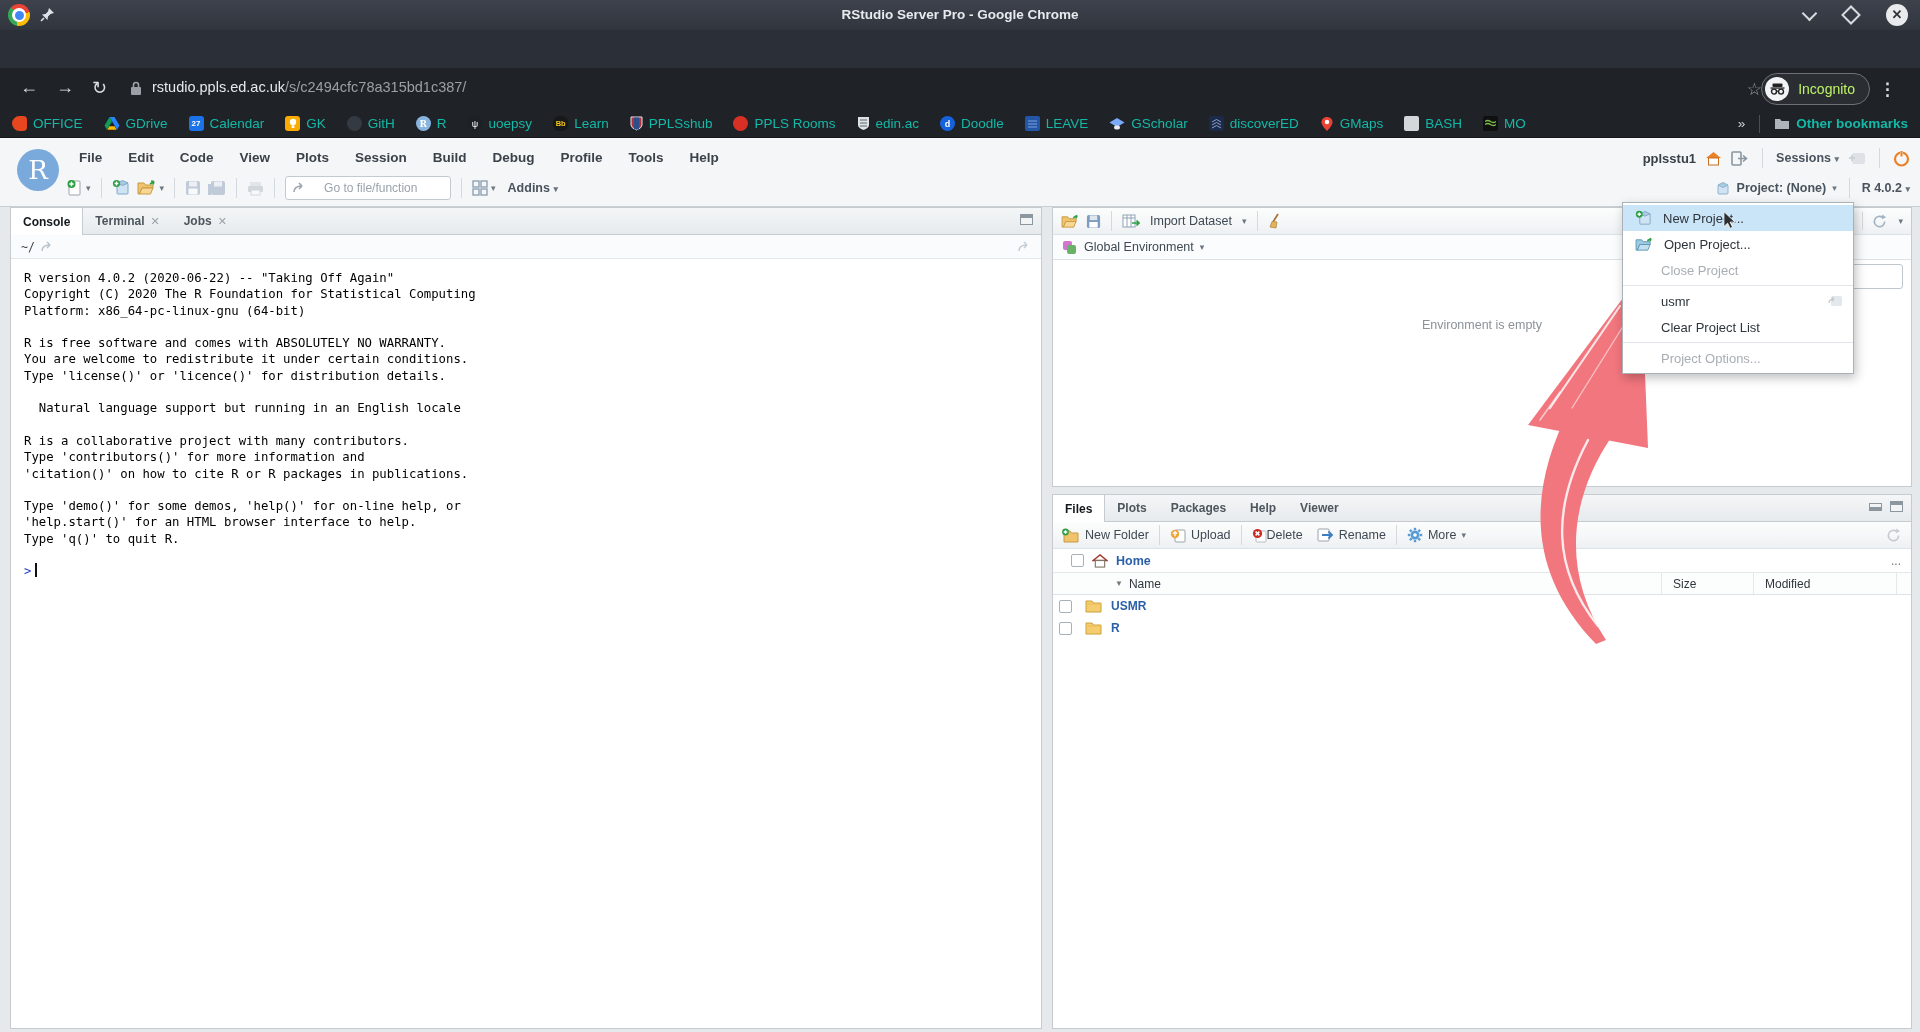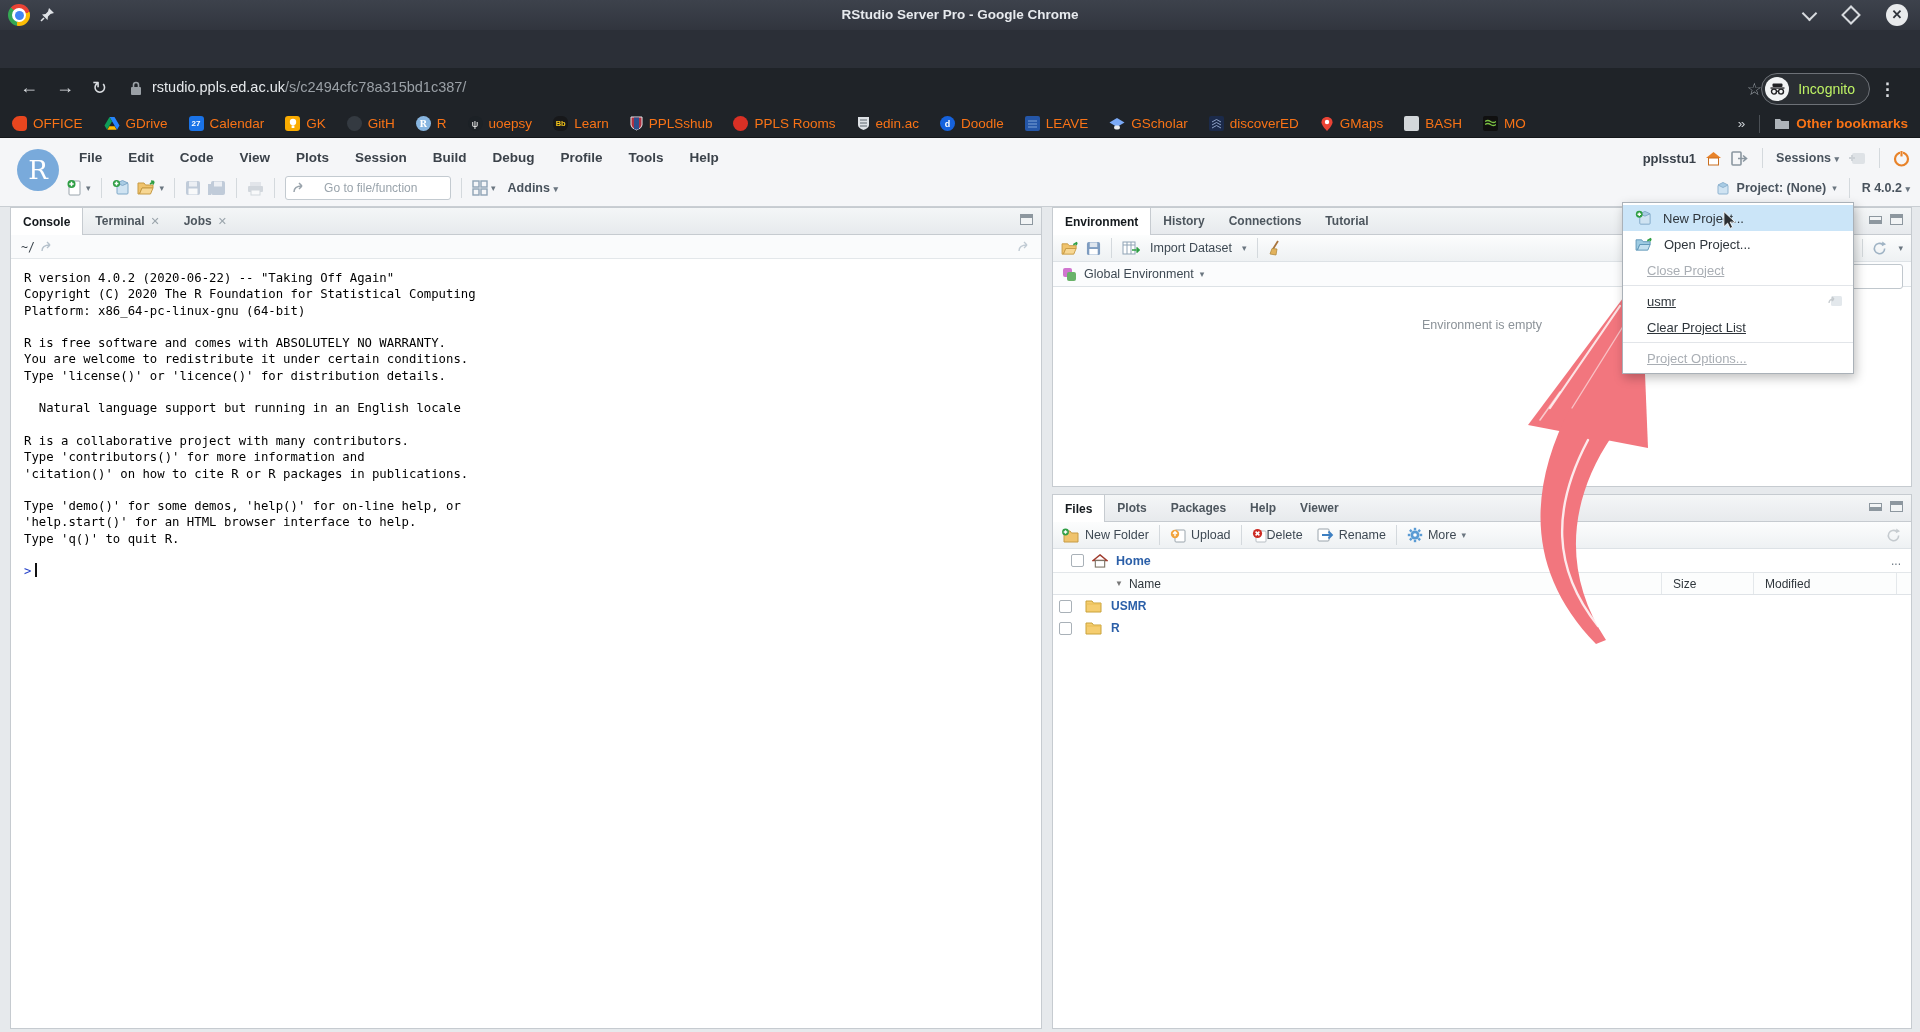--- a/index.html
+++ b/index.html
@@ -36,21 +36,21 @@
   .star-ic{color:#9aa0a6;font-size:17px;}
   .incog-pill{height:30px;border:1px solid #6d7177;border-radius:16px;background:#2a2e33;
     display:flex;align-items:center;padding:0 14px 0 3px;}
   .incog-ball{width:24px;height:24px;border-radius:50%;background:#f1f3f4;display:flex;align-items:center;justify-content:center;margin-right:9px;}
   .incog-label{color:#bef264;font-size:14px;}
   .dots-ic{color:#dadde1;font-size:17px;font-weight:700;}
 
   .bookmarksbar{left:0;top:110px;width:1920px;height:28px;background:#1f2328;border-bottom:1px solid #14171a;
     display:flex;align-items:center;padding:0 12px;box-sizing:border-box;gap:21px;}
   .bm{display:flex;align-items:center;gap:6px;white-space:nowrap;}
-  .bm-label{color:#f97316;font-size:13.5px;}
+  .bm-label{color:#14b8a6;font-size:13.5px;}
   .bi{width:15px;height:15px;border-radius:3px;display:inline-flex;align-items:center;justify-content:center;
       font-size:8px;font-weight:700;color:#fff;flex:0 0 auto;}
 
   
   .rs-app{left:0;top:138px;width:1920px;height:894px;background:#e6e9ec;}
   .rs-header{left:0;top:0;width:1920px;height:68px;background:#f5f6f8;border-bottom:1px solid #c9ced3;}
   .rs-logo{left:17px;top:11px;width:42px;height:42px;border-radius:50%;background:#79aadb;color:#fff;
     text-align:center;line-height:42px;font-size:26px;font-family:"DejaVu Serif",serif;}
   .rs-menus{left:66px;top:8px;height:24px;}
   .rs-menu-item{padding:0 13px;font-size:13.5px;font-weight:700;color:#3b424a;line-height:24px;}
@@ -100,21 +100,21 @@
   .checkbox{width:13px;height:13px;border:1px solid #a9b1b8;border-radius:2px;background:#fff;box-sizing:border-box;}
   .colsep{position:absolute;top:0;bottom:0;width:1px;background:#e4e8eb;}
 
   
   .proj-menu{left:1622px;top:202px;width:230px;background:#fff;border:1px solid #aab1b8;z-index:10;
     box-shadow:2px 4px 10px rgba(0,0,0,.25);padding:2px 0;}
   .pm-item{height:26px;display:flex;align-items:center;gap:10px;padding:0 12px;font-size:13px;color:#2e353b;position:relative;}
   .pm-item.hl{background:#cbe5f8;}
   .pm-item.disabled{color:#a9aeb4;}
   .pm-sep{height:1px;background:#e2e5e9;margin:2px 0;}
-  .pm-indent{margin-left:12px;text-decoration:underline;}
+  .pm-indent{margin-left:26px;}
 
   .annot{z-index:6;}
   svg{display:block;}
 </style>
 </head>
 <body>
 
 <div class="abs titlebar">
   <span class="abs chrome-ball">
       <i>
@@ -452,30 +452,20 @@
 
 Type 'demo()' for some demos, 'help()' for on-line help, or
 'help.start()' for an HTML browser interface to help.
 Type 'q()' to quit R.</pre>
     <div class="prompt-row" style="top:355px">
       <span class="prompt">&gt;</span><span class="cursor"></span>
     </div>
   </div>
 
   <div class="pane" style="left:1052px;top:69px;width:860px;height:280px">
-    <div class="tabbar">
-      <span class="tab active first">Environment</span>
-      <span class="tab">History</span>
-      <span class="tab">Connections</span>
-      <span class="tab">Tutorial</span>
-      <span class="pane-winbtns">
-          <span class="minrect"></span>
-          <span class="maxrect"></span>
-        </span>
-    </div>
     <div class="ptoolbar">
       <svg width="19" height="15" viewBox="0 0 20 16">
           <path d="M1 3 h6 l1.5 2 H16 v3 H5 L2.5 14 H1 Z" fill="#f0c36c" stroke="#c79b45" stroke-width="1"></path>
           <path d="M5 8 h11 l-2.5 6 H2.5 Z" fill="#f7d793" stroke="#c79b45" stroke-width="1"></path>
           <path d="M13 4 l4 -2.5 M17 1.5 l-1 3" stroke="#2e9e44" stroke-width="1.6" fill="none"></path>
         </svg>
       <svg width="15" height="15" viewBox="0 0 16 16">
           <rect x="1" y="1" width="14" height="14" rx="2" fill="#7e9cc0"></rect>
           <rect x="4" y="1.5" width="8" height="5" fill="#dfe6ee"></rect>
           <rect x="3.5" y="8.5" width="9" height="6" fill="#fff"></rect>

